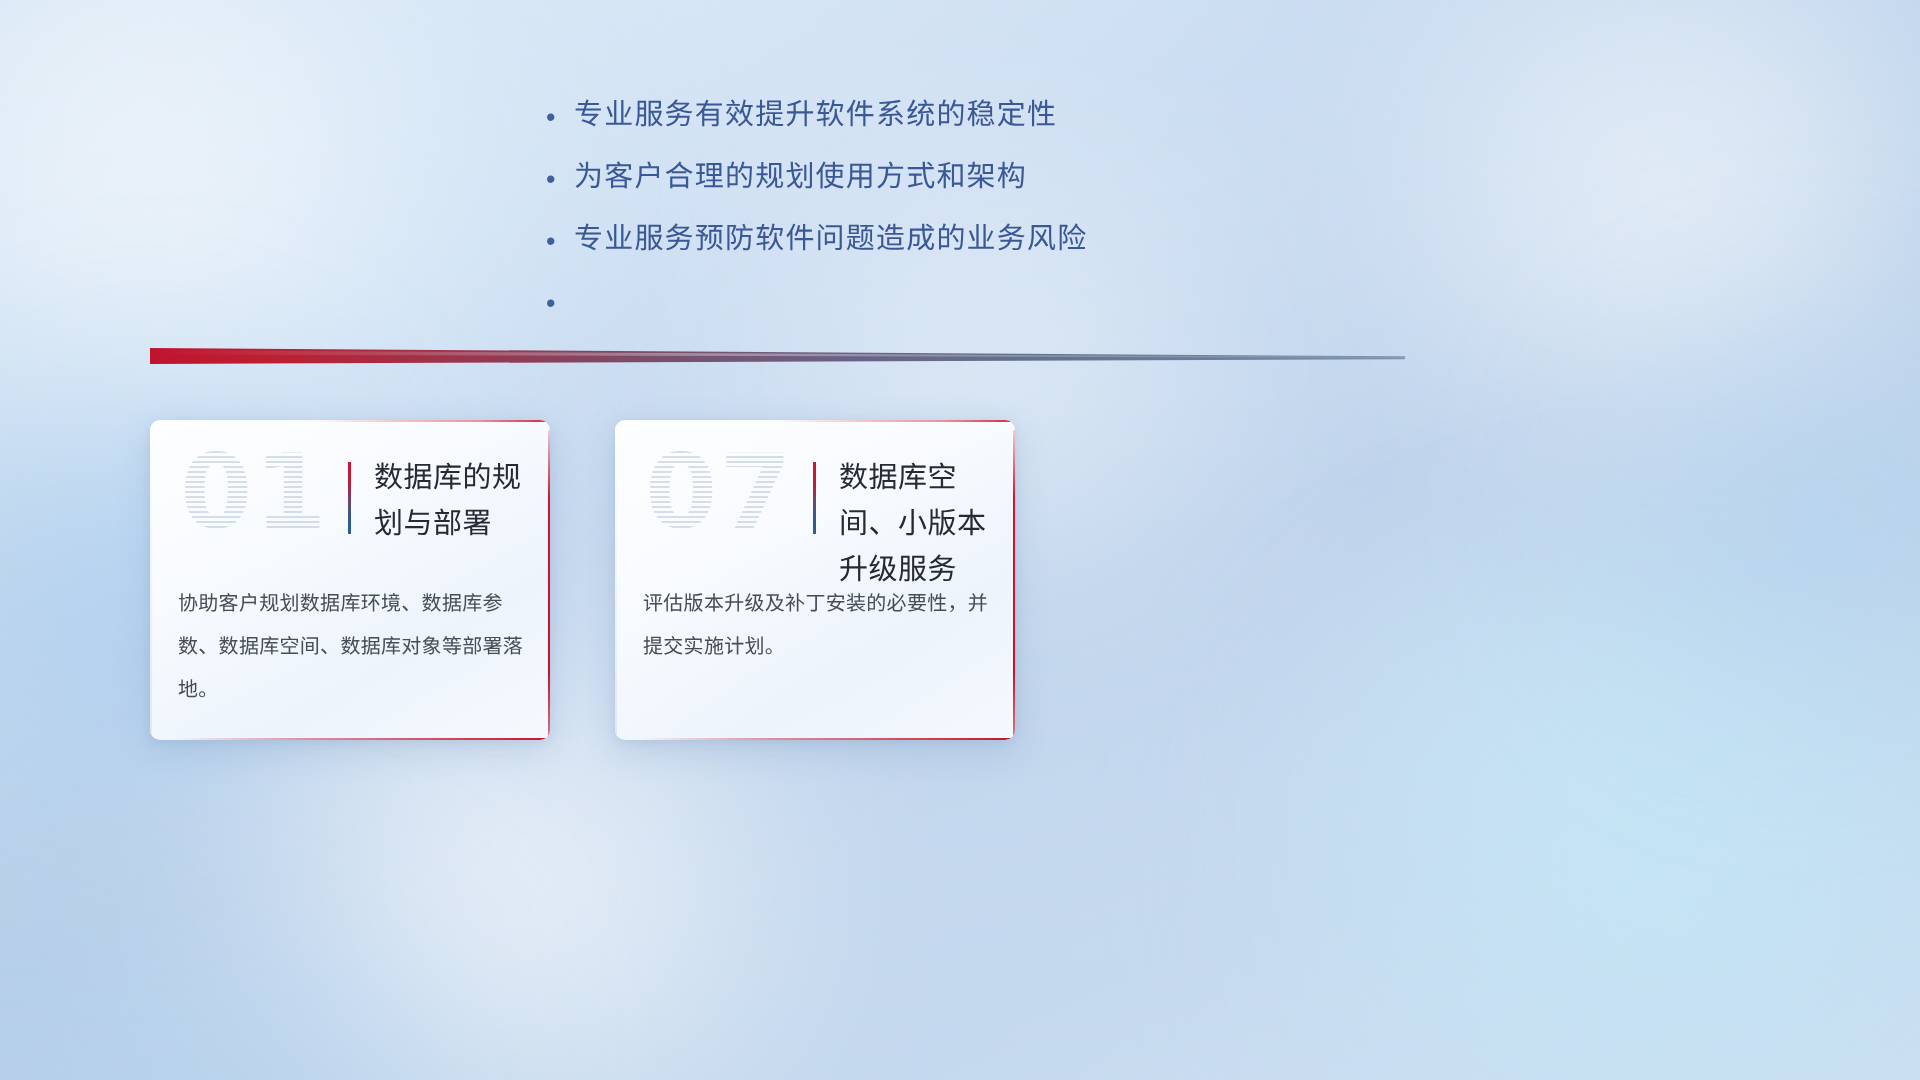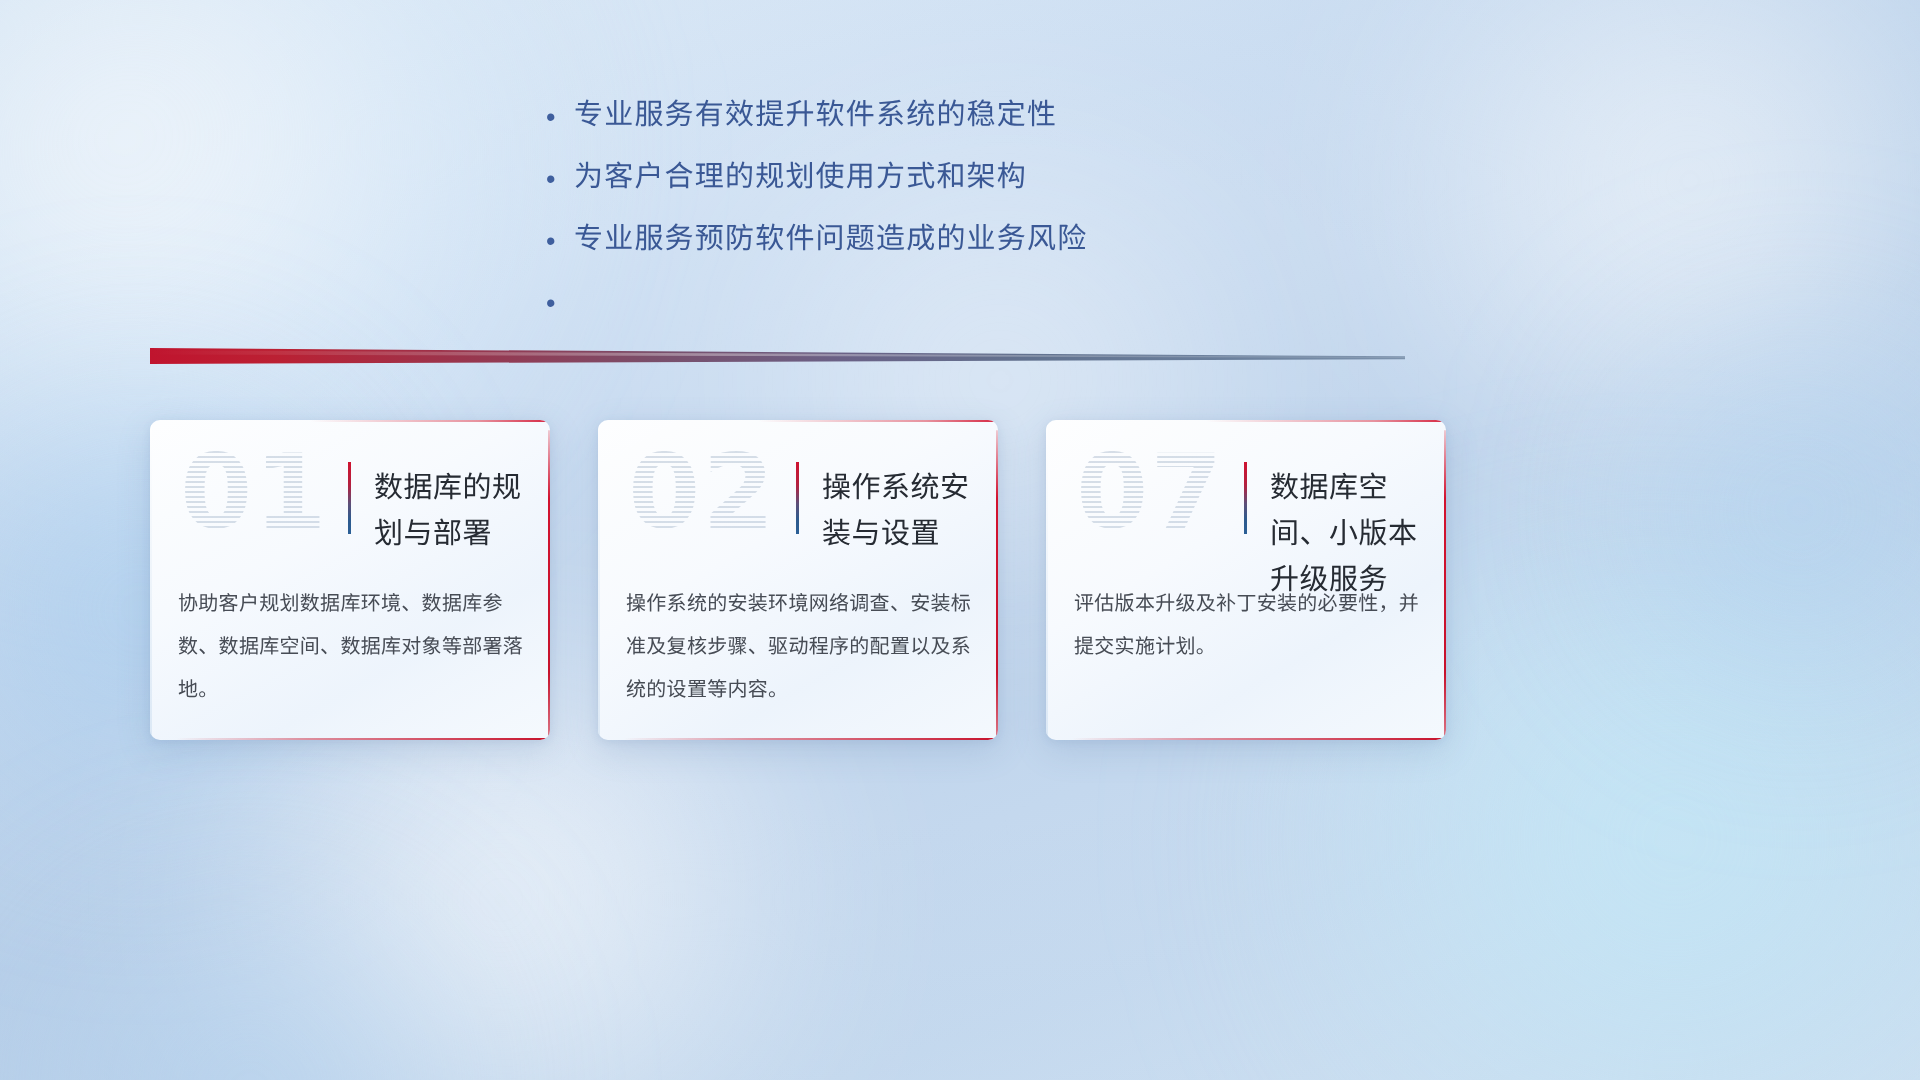--- a/index.html
+++ b/index.html
@@ -72,21 +72,21 @@
   }
   #divider .gloss{
     position:absolute; left:0; top:0; width:100%; height:100%;
     background:linear-gradient(90deg, rgba(255,255,255,0) 0%, rgba(255,255,255,.35) 45%, rgba(255,255,255,.1) 100%);
     clip-path:polygon(0 14%, 100% 56%, 100% 62%, 0 40%);
   }
 
   
   #cards{
     position:absolute; left:150px; top:420px;
-    display:flex; gap:48px;
+    display:flex; gap:65px;
   }
   .card{
     position:relative;
     width:400px; height:320px;
     border-radius:10px;
     background:linear-gradient(150deg, rgba(255,255,255,.97) 0%, rgba(250,252,255,.95) 38%, rgba(240,246,253,.93) 70%, rgba(246,250,254,.96) 100%);
     box-shadow:0 10px 34px rgba(88,125,170,.20), 0 2px 8px rgba(88,125,170,.12);
     overflow:hidden;
   }
   
@@ -127,21 +127,21 @@
         rgba(255,255,255,0) 2px, rgba(255,255,255,0) 5px);
     opacity:.55;
     user-select:none;
   }
   .divider-bar{
     position:absolute; left:198px; top:42px;
     width:3px; height:72px;
     background:linear-gradient(180deg,#cf1330 0%,#b4203f 32%,#5d4f78 58%,#2d5a8e 80%,#2a5f96 100%);
   }
   .card-title{
-    position:absolute; left:224px; top:44px; width:170px;
+    position:absolute; left:224px; top:34px; width:170px;
     font-size:29px; line-height:46px;
     color:#262b33; font-weight:400;
     letter-spacing:.5px;
   }
   .card-body{
     position:absolute; left:28px; right:24px; top:162px;
     font-size:20px; line-height:43px;
     color:#474c55; letter-spacing:.3px;
   }
 </style>
@@ -192,32 +192,20 @@
       <span class="accent-r"></span>
       <span class="accent-b"></span>
       <div class="card-head">
         <div class="bignum">01</div>
         <div class="divider-bar"></div>
         <div class="card-title">数据库的规划与部署</div>
       </div>
       <div class="card-body">协助客户规划数据库环境、数据库参数、数据库空间、数据库对象等部署落地。</div>
     </div>
 
-    <div class="card">
-      <span class="edge-l"></span>
-      <span class="accent-t"></span>
-      <span class="accent-r"></span>
-      <span class="accent-b"></span>
-      <div class="card-head">
-        <div class="bignum">02</div>
-        <div class="divider-bar"></div>
-        <div class="card-title">操作系统安装与设置</div>
-      </div>
-      <div class="card-body">操作系统的安装环境网络调查、安装标准及复核步骤、驱动程序的配置以及系统的设置等内容。</div>
-    </div>
 
     <div class="card">
       <span class="edge-l"></span>
       <span class="accent-t"></span>
       <span class="accent-r"></span>
       <span class="accent-b"></span>
       <div class="card-head">
         <div class="bignum">07</div>
         <div class="divider-bar"></div>
         <div class="card-title">数据库空间、小版本升级服务</div>

